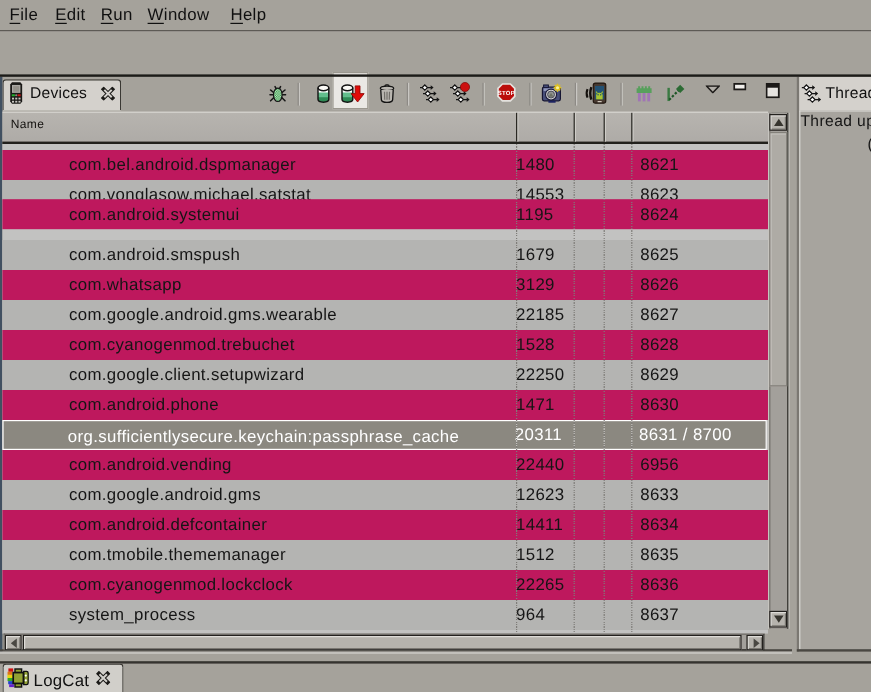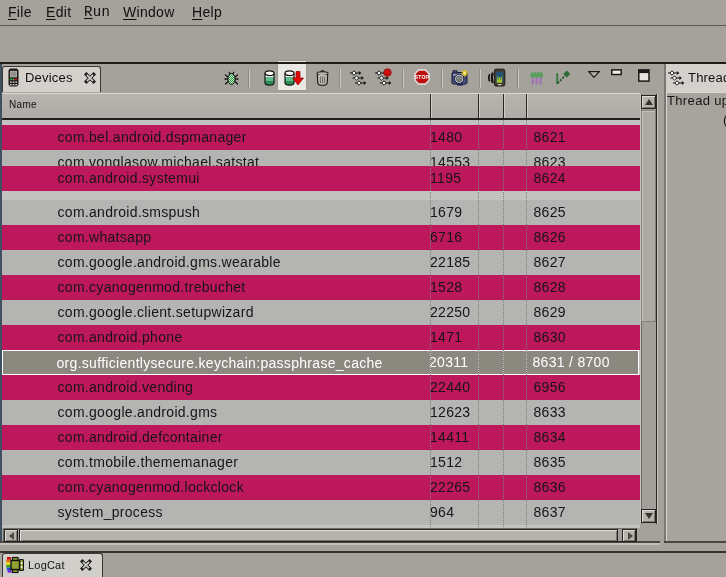--- a/index.html
+++ b/index.html
@@ -53,21 +53,21 @@
 .rmsg{position:absolute;font-size:13px;letter-spacing:0.35px;color:#161616;white-space:nowrap;}
 
 #botline{left:0;top:551px;width:726px;height:2px;background:#35332f;}
 #ltab{left:2px;top:553px;width:101px;height:24px;background:#d1cfca;border:1px solid #3a3833;border-bottom:none;border-radius:3px 3px 0 0;box-sizing:border-box;}
 .sep{position:absolute;top:69px;width:1px;height:19px;background:#8d8a85;box-shadow:1px 0 0 #c9c7c3;}
 .icon{position:absolute;z-index:10;}
 </style></head><body>
 <div id="menubar" class="abs">
 <span class="mi" style="left:8px;"><u>F</u>ile</span>
 <span class="mi" style="left:46px;"><u>E</u>dit</span>
-<span class="mi" style="left:84px;font-family:Liberation Mono, monospace;"><u>R</u>un</span>
+<span class="mi" style="left:84px;"><u>R</u>un</span>
 <span class="mi" style="left:123px;"><u>W</u>indow</span>
 <span class="mi" style="left:192px;"><u>H</u>elp</span>
 </div>
 <div id="tbline" class="abs"></div>
 <div id="pressed" class="abs"></div>
 <div id="dvleft" class="abs"></div>
 <div id="dvright" class="abs"></div>
 <div id="dvbottom" class="abs"></div>
 <div id="dvbotlight" class="abs"></div>
 <div id="dtab" class="abs"></div>
@@ -251,21 +251,21 @@
     <span class="pid">1195</span>
     <span class="prt">8624</span>
   </div>
 <div class="row rd" style="top:200px;">
 <span class="nm">com.android.smspush</span>
     <span class="pid">1679</span>
     <span class="prt">8625</span>
   </div>
 <div class="row rl" style="top:225px;">
 <span class="nm">com.whatsapp</span>
-    <span class="pid">6716</span>
+    <span class="pid">3129</span>
     <span class="prt">8626</span>
   </div>
 <div class="row rd" style="top:250px;">
 <span class="nm">com.google.android.gms.wearable</span>
     <span class="pid">22185</span>
     <span class="prt">8627</span>
   </div>
 <div class="row rl" style="top:275px;">
 <span class="nm">com.cyanogenmod.trebuchet</span>
     <span class="pid">1528</span>
@@ -338,21 +338,21 @@
 <div class="sbtn" style="left:19px;top:529px;width:599px;height:13px;"></div>
 <div id="rpleft" class="abs"></div>
 <div id="rtab" class="abs"></div>
 <span class="tabtxt" style="left:688px;top:70px;">Threads</span>
 <div id="rcontent" class="abs"></div>
 <span class="rmsg" style="left:667px;top:93px;">Thread updates not enabled for selected client</span>
 <span class="rmsg" style="left:723px;top:111.5px;">(use toolbar button to enable)</span>
 <div id="rpbottom" class="abs"></div>
 <div id="botline" class="abs"></div>
 <div id="ltab" class="abs"></div>
-<span class="tabtxt" style="left:28px;top:559px;font-size:11px;">LogCat</span>
+<span class="tabtxt" style="left:28px;top:559px;font-size:14px;">LogCat</span>
 <svg class="icon" style="left:6px;top:556px;" width="18" height="18" viewBox="0 0 18 18">
     <g>
       <rect x="1" y="1" width="4" height="2.8" fill="#cc1111"></rect>
       <rect x="0.2" y="3.8" width="4" height="2.6" fill="#dd7711"></rect>
       <rect x="0" y="6.4" width="5.2" height="2.6" fill="#e8d414"></rect>
       <rect x="0.2" y="9" width="4.5" height="2.6" fill="#33aa22"></rect>
       <rect x="0.8" y="11.6" width="4" height="2.6" fill="#2244cc"></rect>
       <rect x="1.6" y="14.2" width="4" height="2.4" fill="#6622cc"></rect>
     </g>
     <rect x="6.5" y="1.5" width="5.5" height="3" fill="#92a233" stroke="#111111" stroke-width="1.2"></rect>

